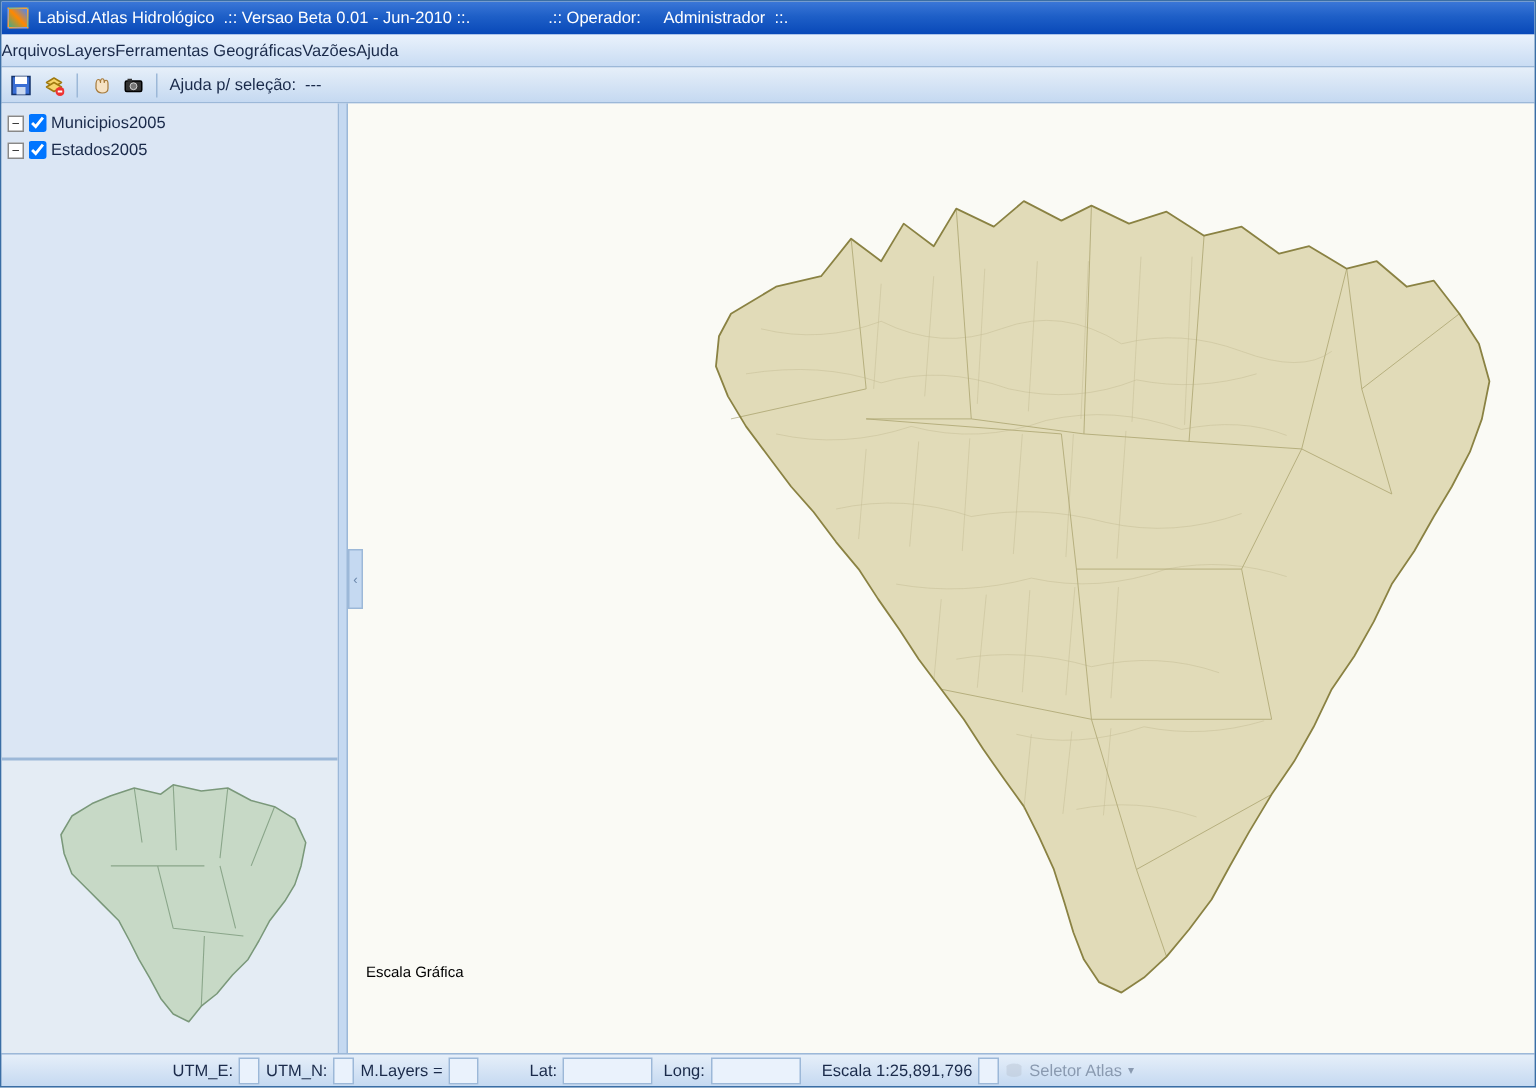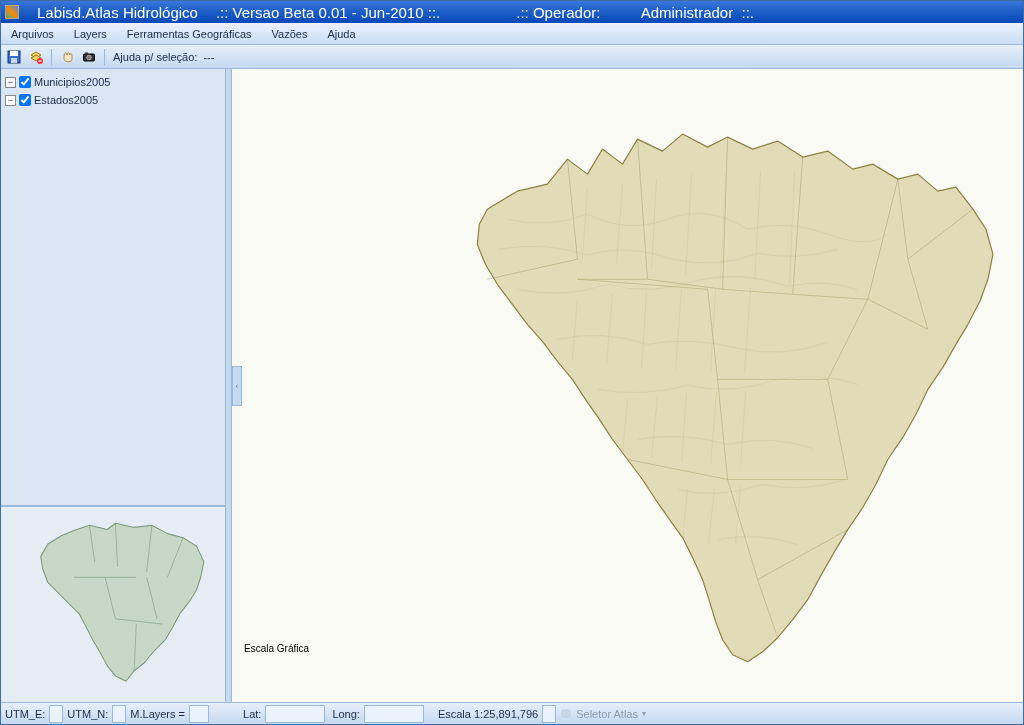--- a/index.html
+++ b/index.html
@@ -1,23 +1,23 @@
 <!DOCTYPE html>
 <html><head>
 <meta charset="utf-8">
 <style>
 * { margin: 0; padding: 0; box-sizing: border-box; font-family: Tahoma, Arial, sans-serif; }
 body { width: 1024px; height: 725px; background: #d6e3f2; overflow: hidden; display: flex; flex-direction: column; border: 1px solid #3a6ea5; }
 
-.titlebar { height: 22px; background: linear-gradient(to bottom, #3b77d8, #1e5fc7 45%, #0848b8); color: #fff; display: flex; align-items: center; font-size: 15px; padding: 0 4px; gap: 18px; }
+.titlebar { height: 22px; background: linear-gradient(to bottom, #3b77d8, #1e5fc7 45%, #0848b8); color: #fff; display: flex; align-items: center; font-size: 11px; padding: 0 4px; gap: 6px; }
 .titlebar .app-icon { width: 14px; height: 14px; background: linear-gradient(45deg,#4a8,#f80,#48f); border: 1px solid #fff3; }
 .titlebar span { white-space: pre; }
 
 .menubar { height: 22px; background: linear-gradient(to bottom, #eaf2fc, #c9dcf3); display: flex; align-items: stretch; font-size: 11px; border-bottom: 1px solid #9cb8d8; }
-.menubar .item { padding: 0 10px; display: flex; align-items: center; cursor: default; color: #1a2a4a; }
+.menubar .item { padding: 0 0; display: flex; align-items: center; cursor: default; color: #1a2a4a; }
 
 .toolbar { height: 24px; background: linear-gradient(to bottom, #e6eff9, #c5d9f1); display: flex; align-items: center; gap: 4px; padding: 0 4px; font-size: 11px; border-bottom: 1px solid #9cb8d8; color: #1a2a4a; }
 .tb-btn { width: 18px; height: 18px; display: flex; align-items: center; justify-content: center; cursor: pointer; border: 1px solid transparent; }
 .tb-sep { width: 1px; height: 16px; background: #9cb8d8; margin: 0 2px; }
 .tb-label { margin-left: 2px; }
 
 .main { flex: 1; display: flex; min-height: 0; }
 
 .left-col { width: 225px; display: flex; flex-direction: column; background: #dbe6f4; border-right: 1px solid #9cb8d8; }
 .layer-panel { flex: 1; background: #dbe6f4; padding: 4px; font-size: 11px; overflow: auto; }
@@ -36,21 +36,21 @@
 .scale-bar-wrap { border: 1.5px solid #000; background: #fff; height: 24px; display: flex; flex-direction: column; align-items: center; justify-content: center; }
 .scale-bar { display: flex; width: 120px; height: 4px; border: 1px solid #000; }
 .scale-bar div { flex: 1; }
 .scale-bar div:nth-child(odd){ background:#000; }
 .scale-bar div:nth-child(even){ background:#fff; }
 .scale-text { font-size: 10px; color:#000; margin-top:1px; }
 
 .map-collapse { position: absolute; left: 0; top: 50%; transform: translateY(-50%); }
 .map-svg { position:absolute; inset:0; }
 
-.statusbar { height: 22px; background: linear-gradient(to bottom, #e6eff9, #c5d9f1); display: flex; align-items: center; font-size: 11px; border-top: 1px solid #9cb8d8; gap: 0; }
+.statusbar { height: 22px; background: linear-gradient(to bottom, #e6eff9, #c5d9f1); display: flex; align-items: center; font-size: 11px; border-top: 1px solid #9cb8d8; padding-left: 110px; gap: 0; }
 .statusbar .cell { border: 1px solid #9cb8d8; background: #eaf2fc; padding: 1px 6px; color: #1a2a4a; height: 18px; display: flex; align-items: center; }
 .statusbar .label { padding: 0 4px; color: #1a2a4a; }
 .statusbar .sel-banco { color: #8a9ab0; display:flex; align-items:center; gap:4px; margin-left: 4px; }
 .statusbar .sel-banco .db-icon { width:12px; height:12px; opacity:0.5; }
 
 svg path { stroke-linejoin: round; }
 </style>
 </head>
 <body>
 

